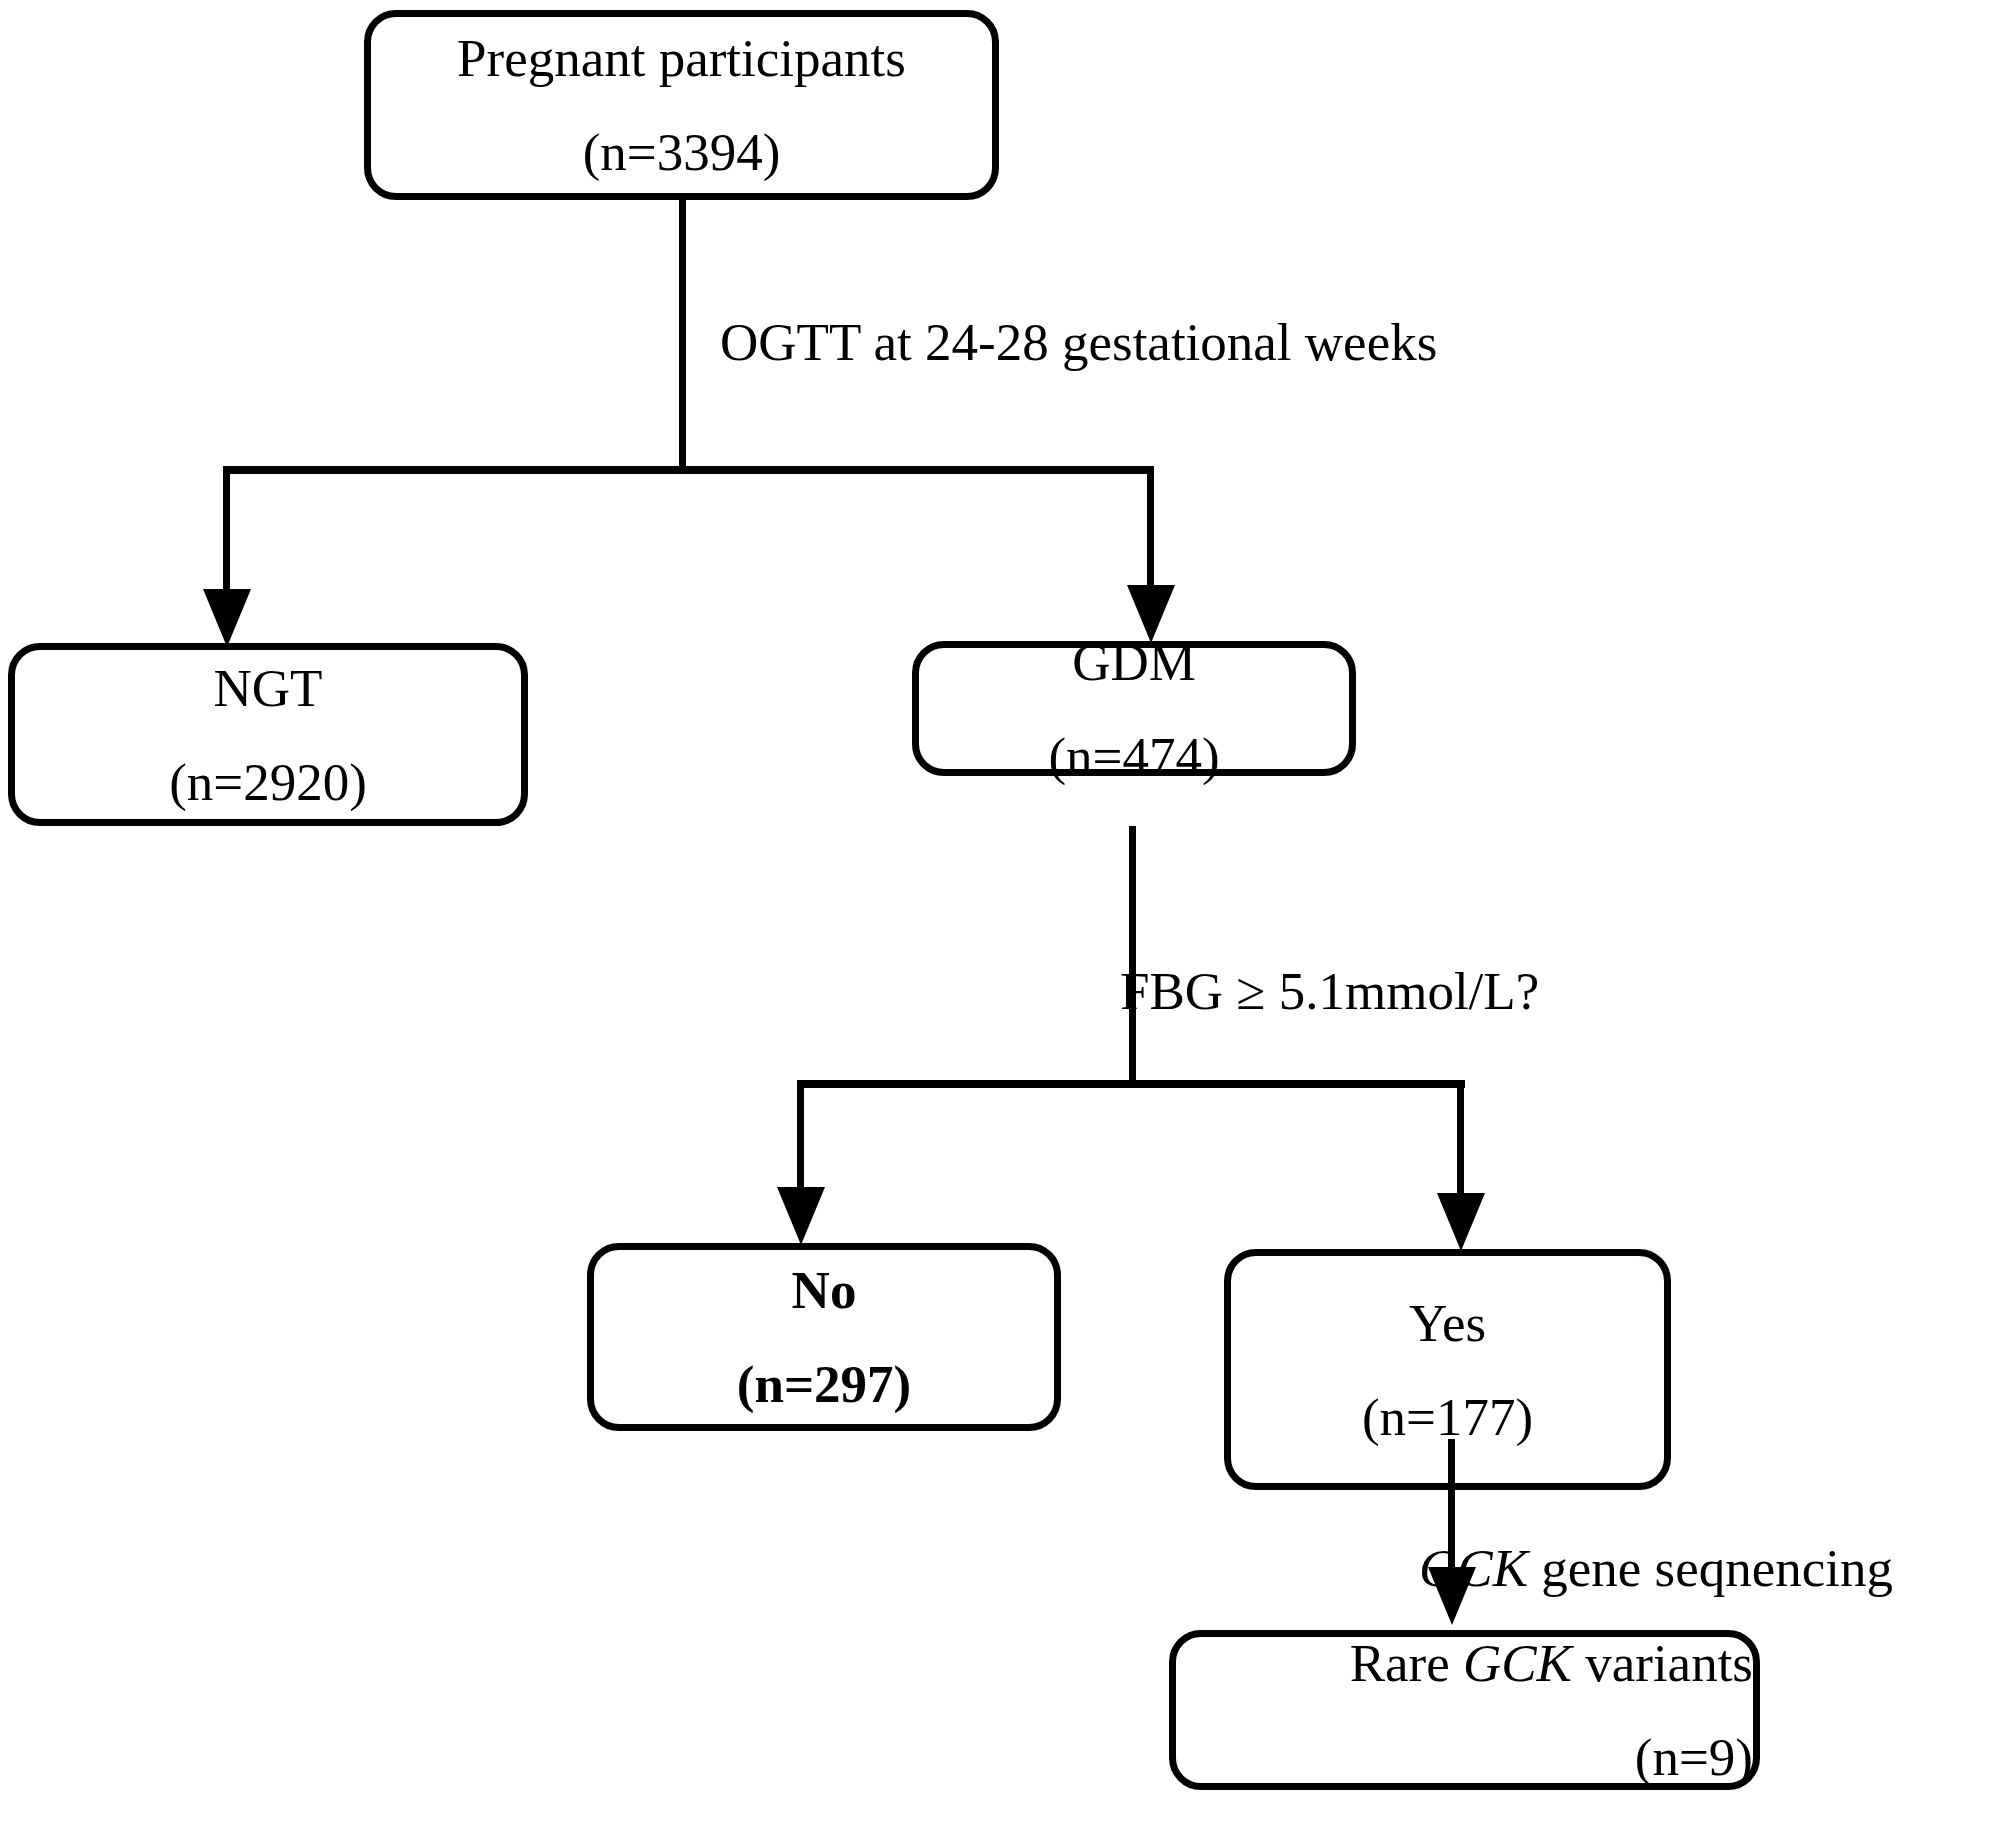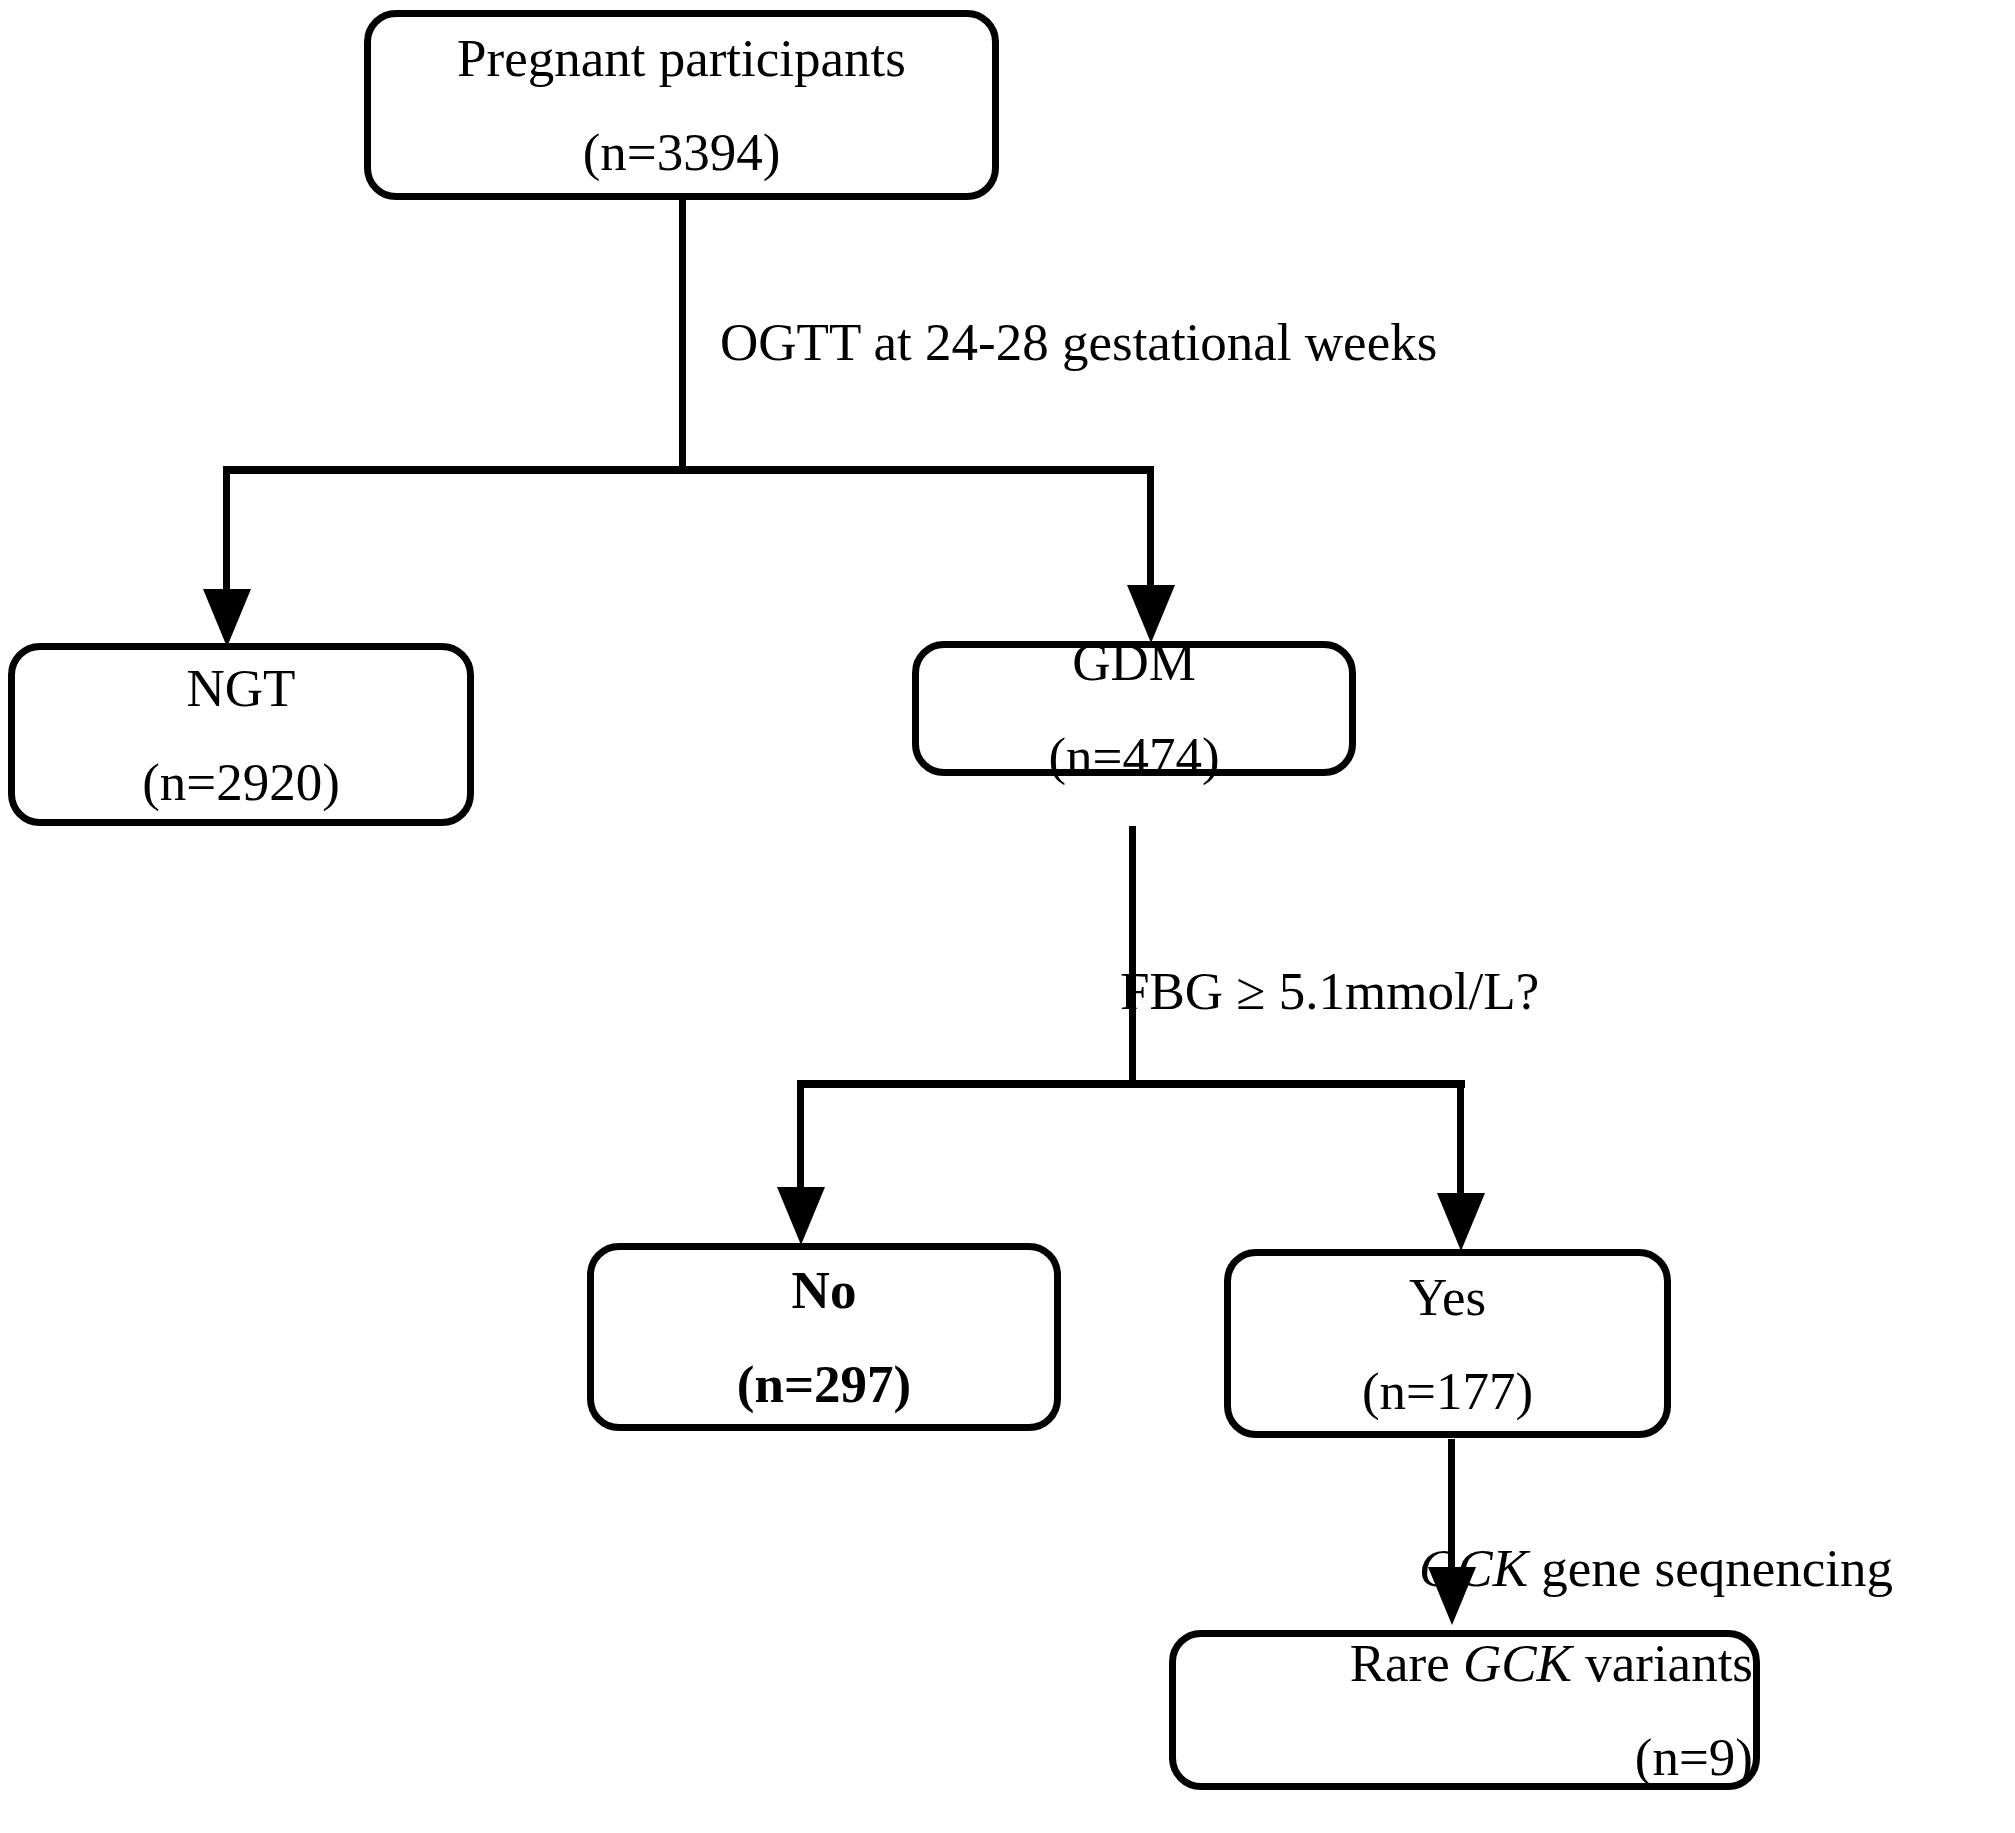--- a/index.html
+++ b/index.html
@@ -61,21 +61,21 @@
   </div>
 
   <div class="hline" style="left:227px; top:466px; width:924px; height:8px;"></div>
 
   <div class="vline" style="left:223px; top:466px; width:7.3px; height:129px;"></div>
   <div class="arrowhead" style="left:203px; top:589px;"></div>
 
   <div class="vline" style="left:1147px; top:466px; width:7.3px; height:125px;"></div>
   <div class="arrowhead" style="left:1127px; top:585px;"></div>
 
-  <div class="node" style="left:8px; top:643px; width:466px; height:183px;">
+  <div class="node" style="left:8px; top:643px; width:520px; height:183px;">
     <div>NGT</div>
     <div>(n=2920)</div>
   </div>
 
   <div class="node" style="left:912px; top:641px; width:444px; height:135px;">
     <div>GDM</div>
     <div>(n=474)</div>
   </div>
 
   <div class="vline" style="left:1129px; top:826px; width:7.3px; height:260px;"></div>
@@ -88,21 +88,21 @@
   <div class="arrowhead" style="left:777px; top:1187px;"></div>
 
   <div class="vline" style="left:1457px; top:1080px; width:7.3px; height:117px;"></div>
   <div class="arrowhead" style="left:1437px; top:1193px;"></div>
 
   <div class="node" style="left:587px; top:1243px; width:474px; height:188px;font-weight:bold;">
     <div>No</div>
     <div>(n=297)</div>
   </div>
 
-  <div class="node" style="left:1224px; top:1249px; width:447px; height:189px;">
+  <div class="node" style="left:1224px; top:1249px; width:447px; height:241px;">
     <div>Yes</div>
     <div>(n=177)</div>
   </div>
 
   <div class="vline" style="left:1448px; top:1439px; width:7.3px; height:133px;"></div>
   <div class="arrowhead" style="left:1428px; top:1567px;"></div>
 
   <div class="edge-label" style="left:1419px; top:1498px;">
     <span class="it">GCK</span><span> gene seqnencing</span>
   </div>

